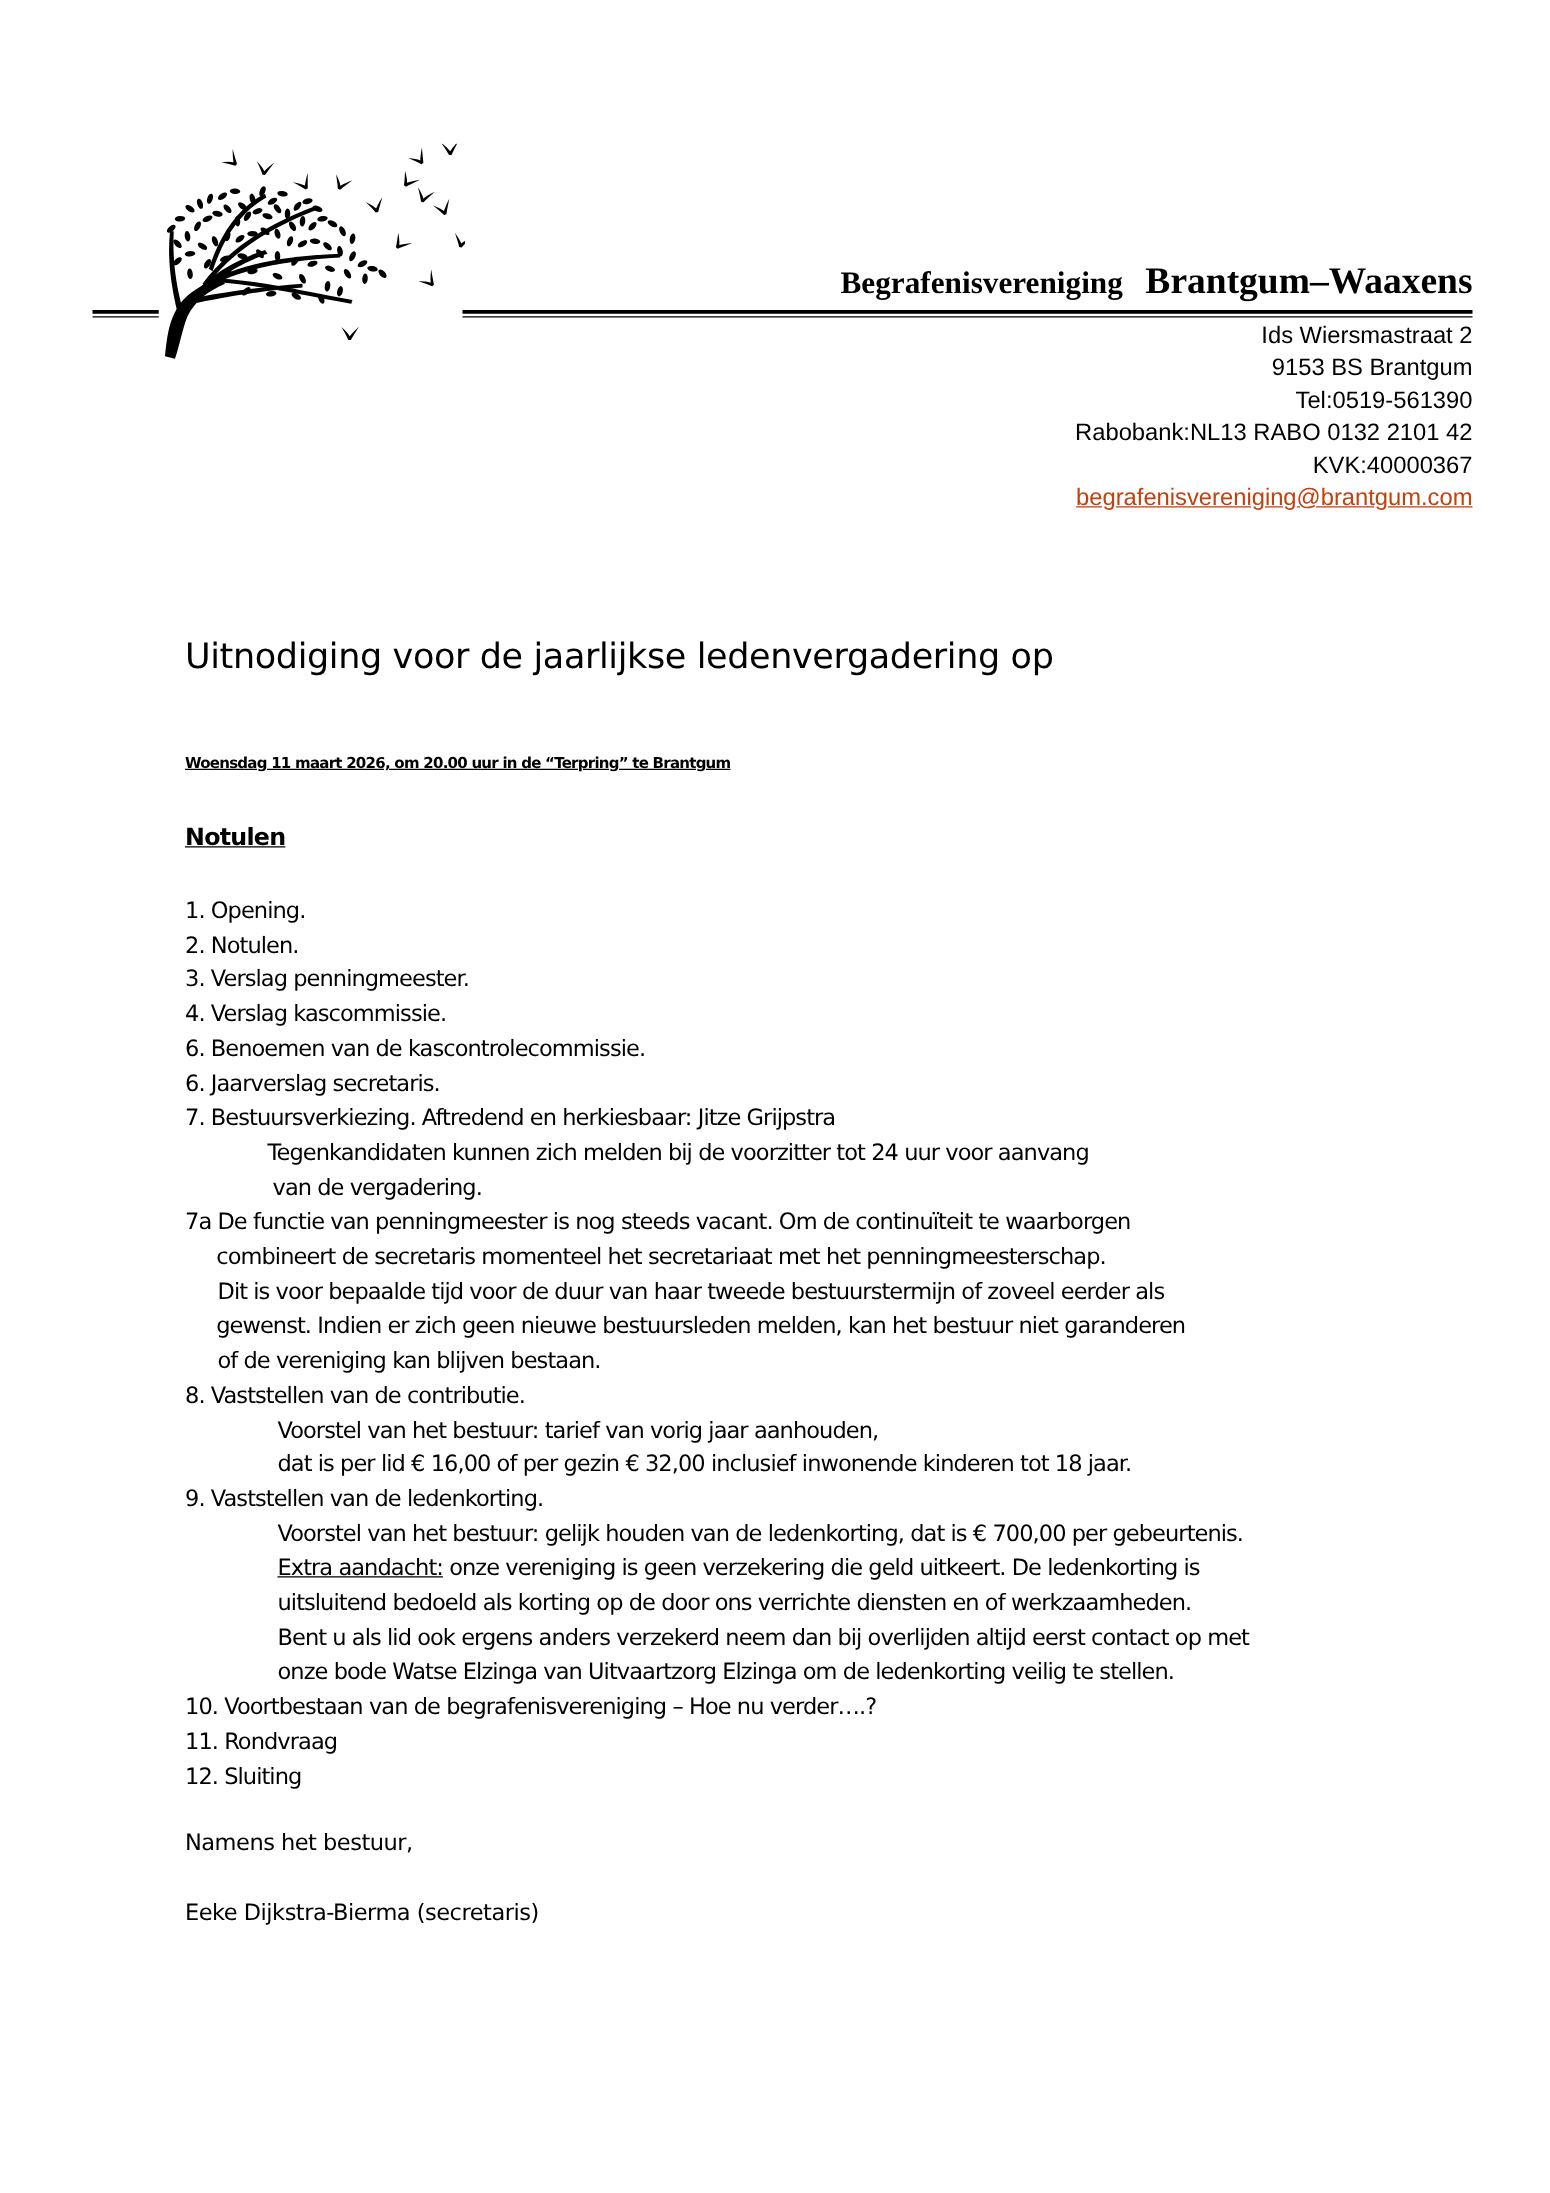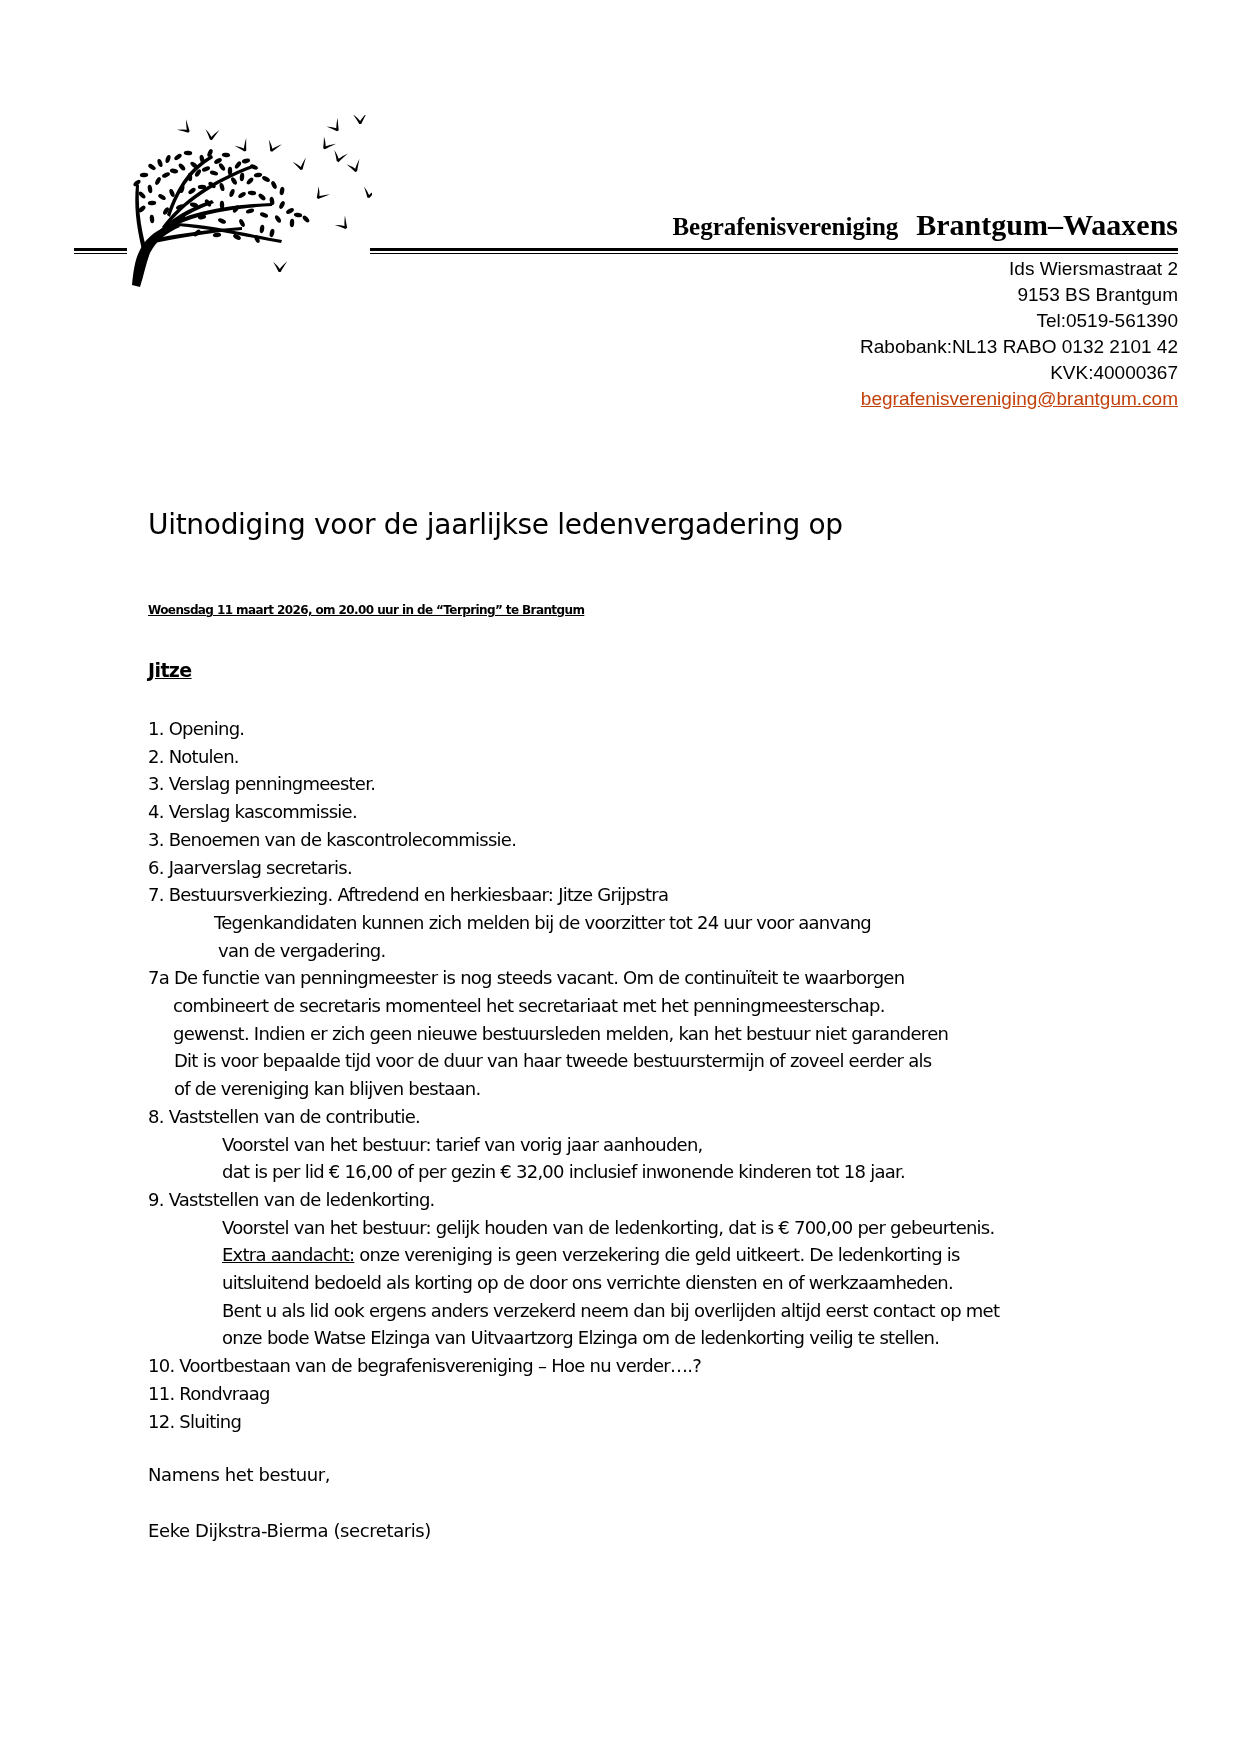--- a/index.html
+++ b/index.html
@@ -166,36 +166,36 @@
     <div>9153 BS  Brantgum</div>
     <div>Tel:0519-561390</div>
     <div>Rabobank:NL13 RABO 0132 2101 42</div>
     <div>KVK:40000367</div>
     <div><a href="mailto:begrafenisvereniging@brantgum.com">begrafenisvereniging@brantgum.com</a></div>
   </div>
 </div>
 
 <div class="invite-title">Uitnodiging voor de jaarlijkse ledenvergadering op</div>
 <div class="meeting">Woensdag 11 maart 2026, om 20.00 uur in de “Terpring” te Brantgum</div>
-<div class="agenda-head">Jitze</div>
+<div class="agenda-head">Notulen</div>
 
 <div class="agenda">
   <div class="line">1. Opening.</div>
   <div class="line">2. Notulen.</div>
   <div class="line">3. Verslag penningmeester.</div>
   <div class="line">4. Verslag kascommissie.</div>
-  <div class="line">3. Benoemen van de kascontrolecommissie.</div>
+  <div class="line">6. Benoemen van de kascontrolecommissie.</div>
   <div class="line">6. Jaarverslag secretaris.</div>
   <div class="line">7. Bestuursverkiezing.  Aftredend en herkiesbaar:  Jitze Grijpstra</div>
   <div class="line ind1">Tegenkandidaten kunnen zich melden bij de voorzitter tot 24 uur voor aanvang</div>
   <div class="line ind1b">van de vergadering.</div>
   <div class="line">7a De functie van penningmeester is nog steeds vacant. Om de continuïteit te waarborgen</div>
   <div class="line ind7a">combineert de secretaris momenteel het secretariaat met het penningmeesterschap.</div>
+  <div class="line ind7a2">Dit is voor bepaalde tijd voor de duur van haar tweede bestuurstermijn of zoveel eerder als</div>
   <div class="line ind7a">gewenst. Indien er zich geen nieuwe bestuursleden melden, kan het bestuur niet garanderen</div>
-  <div class="line ind7a2">Dit is voor bepaalde tijd voor de duur van haar tweede bestuurstermijn of zoveel eerder als</div>
   <div class="line ind7a2">of de vereniging kan blijven bestaan.</div>
   <div class="line">8. Vaststellen van de contributie.</div>
   <div class="line ind2">Voorstel van het bestuur: tarief van vorig jaar aanhouden,</div>
   <div class="line ind2">dat is per lid € 16,00 of per gezin € 32,00 inclusief inwonende kinderen tot 18 jaar.</div>
   <div class="line">9. Vaststellen van de ledenkorting.</div>
   <div class="line ind2">Voorstel van het bestuur: gelijk houden van de ledenkorting, dat is € 700,00 per gebeurtenis.</div>
   <div class="line ind2"><span class="u">Extra aandacht:</span><span> onze vereniging is geen verzekering die geld uitkeert. De ledenkorting is</span></div>
   <div class="line ind2">uitsluitend bedoeld als korting op de door ons verrichte diensten en of werkzaamheden.</div>
   <div class="line ind2">Bent u als lid ook ergens anders verzekerd neem dan bij overlijden altijd eerst contact op met</div>
   <div class="line ind2">onze bode Watse Elzinga van Uitvaartzorg Elzinga om de ledenkorting veilig te stellen.</div>

